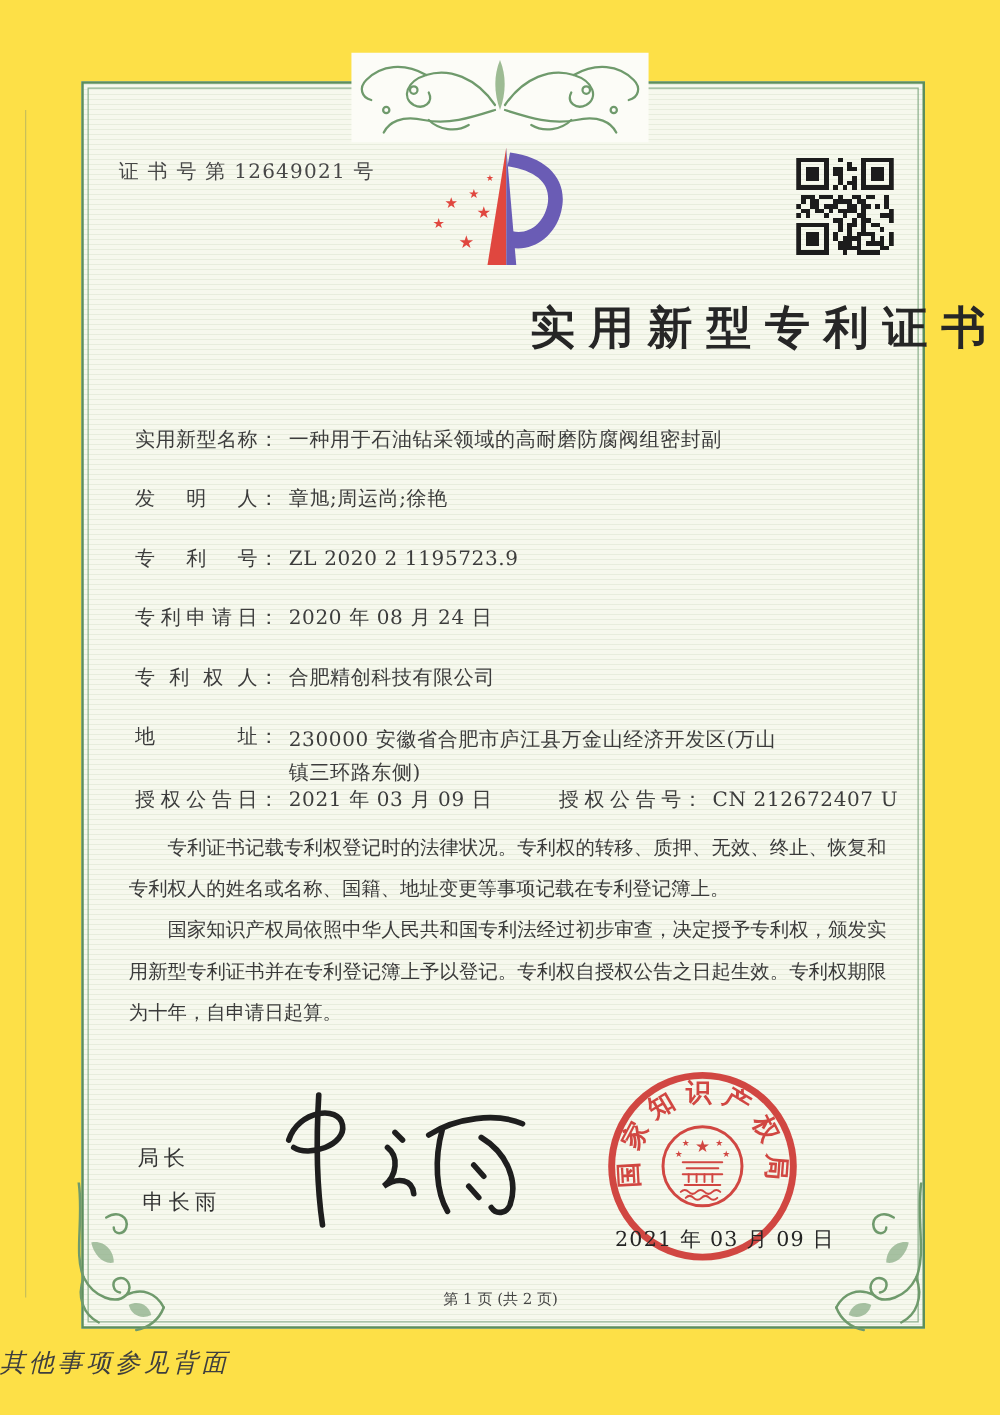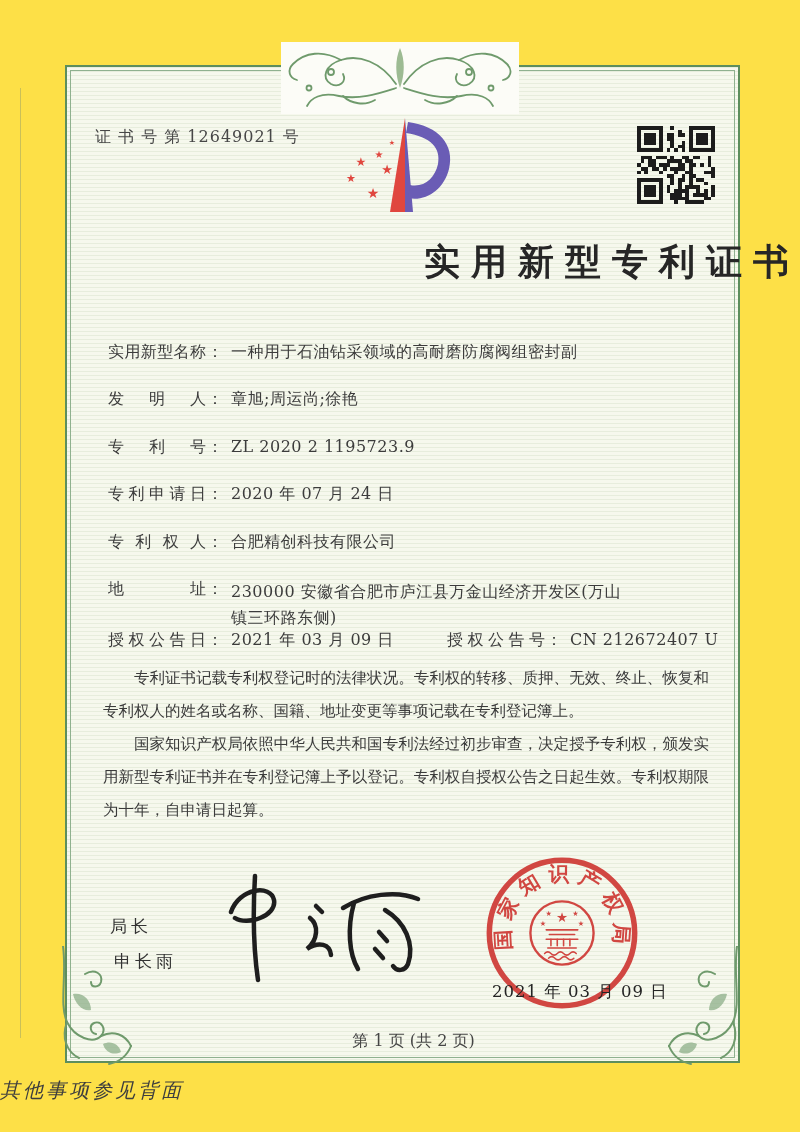--- a/index.html
+++ b/index.html
@@ -42,22 +42,22 @@
   .paras p{margin:0;text-indent:2em;font-size:15.5px;line-height:33px;
     text-align:justify;color:#3b3b3b;}
   .signer-title{position:absolute;left:110px;top:915px;font-size:17px;
     letter-spacing:4px;color:#333;z-index:3;}
   .signer-name{position:absolute;left:114px;top:950px;font-size:17px;
     letter-spacing:4px;color:#333;z-index:3;}
   .signature{left:213px;top:870px;width:222px;height:118px;z-index:3;}
   .seal{left:483px;top:853px;width:158px;height:160px;z-index:4;opacity:.93;}
   .seal-date{position:absolute;left:492px;top:981px;font-size:16.5px;color:#242424;
     letter-spacing:1px;z-index:5;}
-  .footer-page{position:absolute;left:78px;top:1031px;width:671px;text-align:center;
-    font-size:16px;color:#454545;z-index:3;}
+  .footer-page{position:absolute;left:65px;top:1031px;width:671px;text-align:center;
+    font-size:12px;color:#454545;z-index:3;}
   .back-note{position:absolute;left:0;top:1077px;width:800px;
     font-size:20px;font-style:italic;letter-spacing:3px;color:#3e3e3e;}
 </style>
 </head>
 <body>
 
 <div class="page">
 
   <div class="edge-line"></div>
 
@@ -355,21 +355,21 @@
   <div class="frow" style="top:342px">
     <span class="f-label">实用新型名称</span><span class="f-colon">：</span><span class="f-val">一种用于石油钻采领域的高耐磨防腐阀组密封副</span>
   </div>
   <div class="frow" style="top:389px">
     <span class="f-label">发明人</span><span class="f-colon">：</span><span class="f-val">章旭;周运尚;徐艳</span>
   </div>
   <div class="frow" style="top:437px">
     <span class="f-label">专利号</span><span class="f-colon">：</span><span class="f-val">ZL 2020 2 1195723.9</span>
   </div>
   <div class="frow" style="top:484px">
-    <span class="f-label">专利申请日</span><span class="f-colon">：</span><span class="f-val">2020 年 07 月 24 日</span>
+    <span class="f-label">专利申请日</span><span class="f-colon">：</span><span class="f-val">2020 年 08 月 24 日</span>
   </div>
   <div class="frow" style="top:532px">
     <span class="f-label">专利权人</span><span class="f-colon">：</span><span class="f-val">合肥精创科技有限公司</span>
   </div>
   <div class="frow" style="top:579px">
     <span class="f-label">地址</span><span class="f-colon">：</span><span class="f-val f-val-wrap">230000 安徽省合肥市庐江县万金山经济开发区(万山镇三环路东侧)</span>
   </div>
   <div class="frow" style="top:630px">
     <span>
       <span class="f-label">授权公告日</span><span class="f-colon">：</span><span class="f-val">2021 年 03 月 09 日</span>

